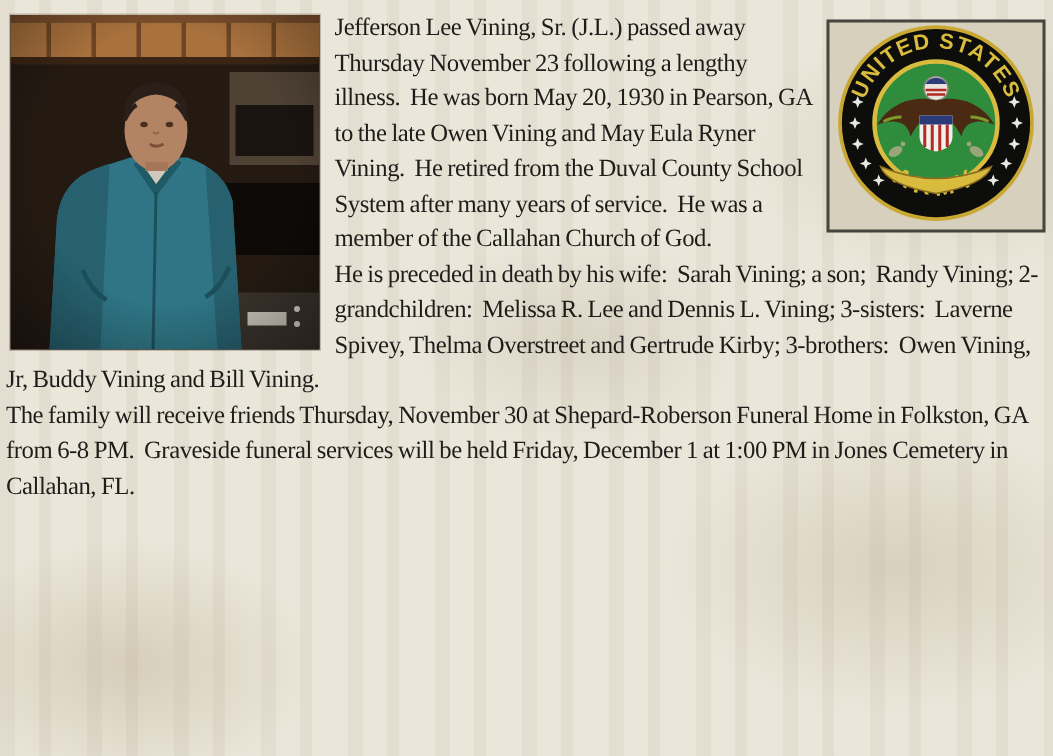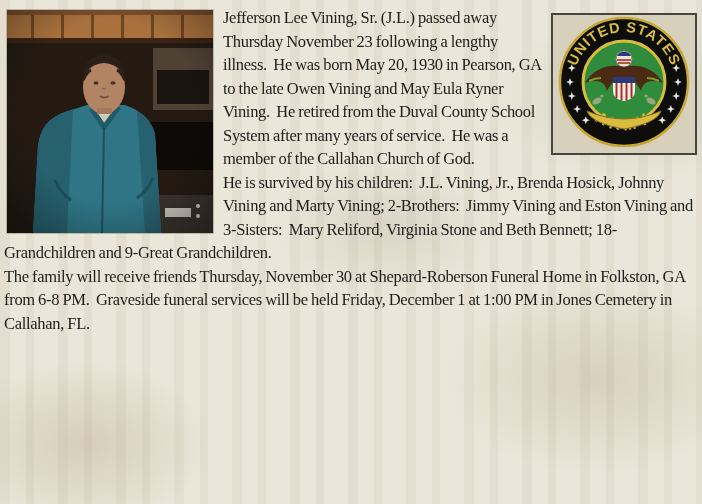--- a/index.html
+++ b/index.html
@@ -165,16 +165,16 @@
           <circle cx="49" cy="81" r="1.6"></circle>
             <circle cx="93" cy="81" r="1.6"></circle>
         </g>
 
         <path d="M34,96 Q71,112 108,96 Q104,108 71,114 Q38,108 34,96 Z" fill="#d9bc3e" stroke="#8a6d1f" stroke-width="1"></path>
       </g>
     </svg>
   </div>
 
   <p>Jefferson Lee Vining, Sr. (J.L.) passed away Thursday November 23 following a lengthy illness.  He was born May 20, 1930 in Pearson, GA to the late Owen Vining and May Eula Ryner Vining.  He retired from the Duval County School System after many years of service.  He was a member of the Callahan Church of God.</p>
-  <p>He is survived by his children:  J.L. Vining, Jr., Brenda Hosick, Johnny Vining and Marty Vining; 2-Brothers:  Jimmy Vining and Eston Vining and 3-Sisters:  Mary Reliford, Virginia Stone and Beth Bennett; 18-Grandchildren and 9-Great Grandchildren.</p>
+  <p>He is preceded in death by his wife:  Sarah Vining; a son;  Randy Vining; 2-grandchildren:  Melissa R. Lee and Dennis L. Vining; 3-sisters:  Laverne Spivey, Thelma Overstreet and Gertrude Kirby; 3-brothers:  Owen Vining, Jr, Buddy Vining and Bill Vining.</p>
   <p>The family will receive friends Thursday, November 30 at Shepard-Roberson Funeral Home in Folkston, GA from 6-8 PM.  Graveside funeral services will be held Friday, December 1 at 1:00 PM in Jones Cemetery in Callahan, FL.</p>
 
 </div>
 
 </body></html>

